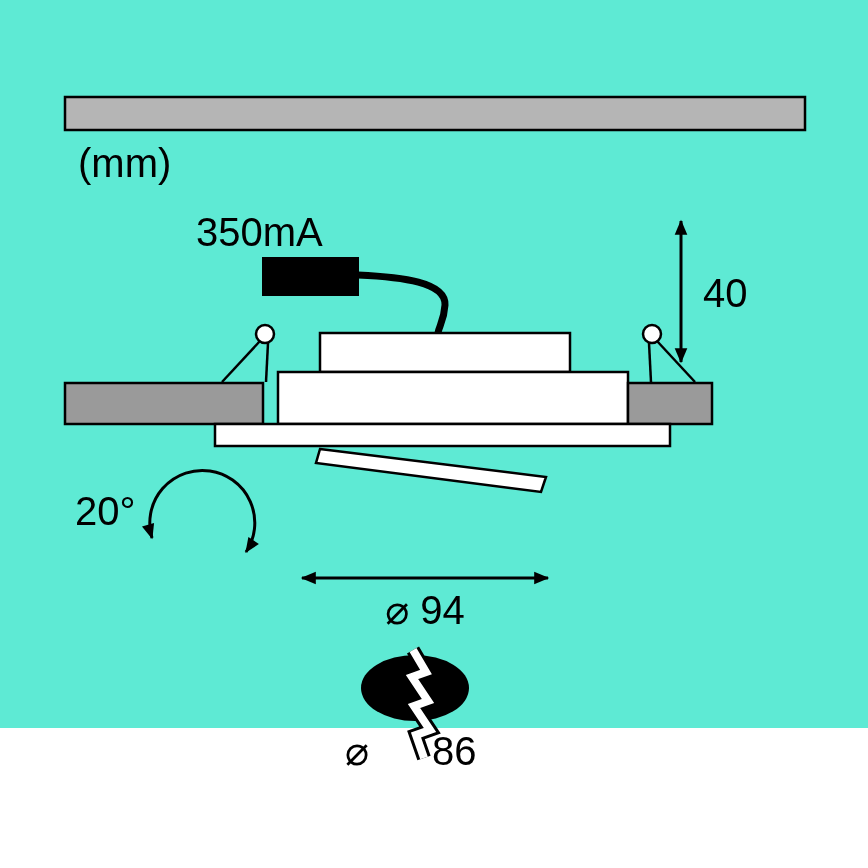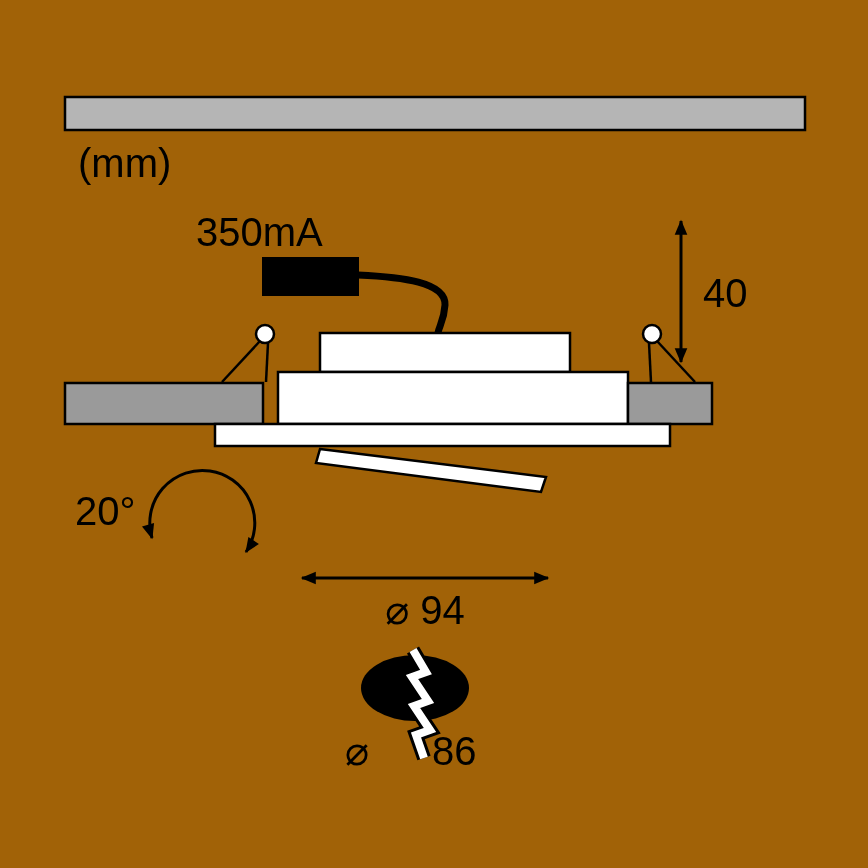--- a/index.html
+++ b/index.html
@@ -6,22 +6,22 @@
     margin: 0;
     padding: 0;
     background: #ffffff;
     width: 868px;
     height: 868px;
     overflow: hidden;
   }
   .stage {
     position: relative;
     width: 868px;
-    height: 868px;
-    background: #a16207;
+    height: 728px;
+    background: #5eead4;
   }
   svg {
     position: absolute;
     inset: 0;
   }
   text {
     font-family: "Liberation Sans", "DejaVu Sans", sans-serif;
     font-size: 40px;
     fill: #000000;
   }

